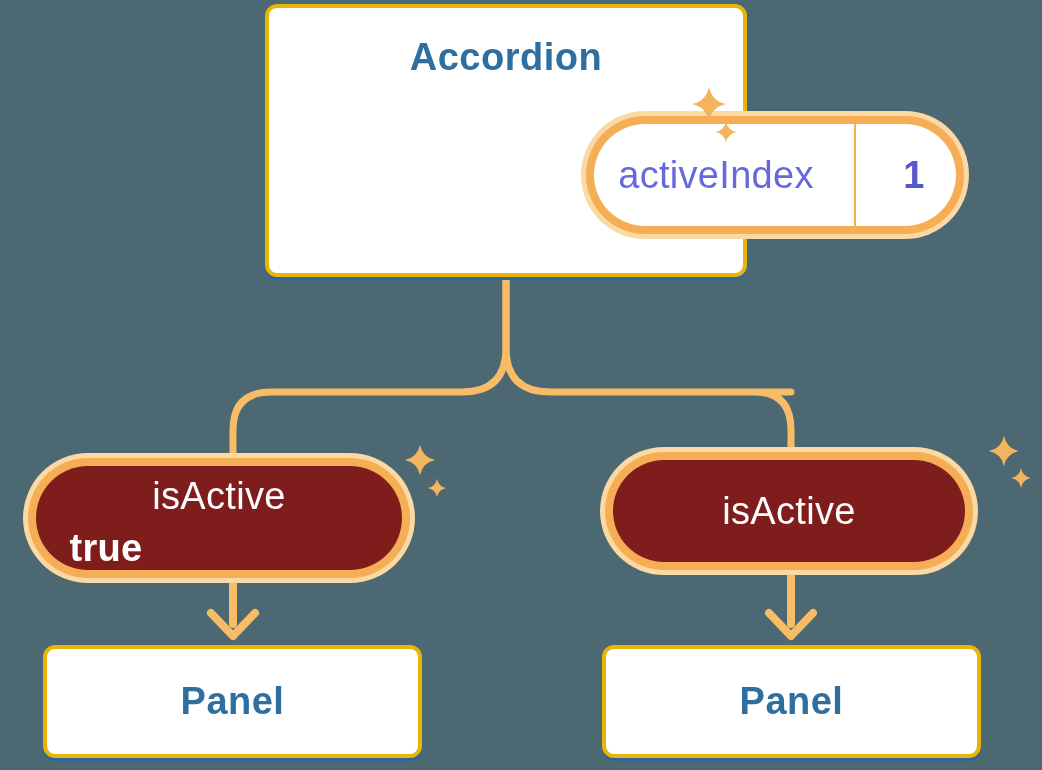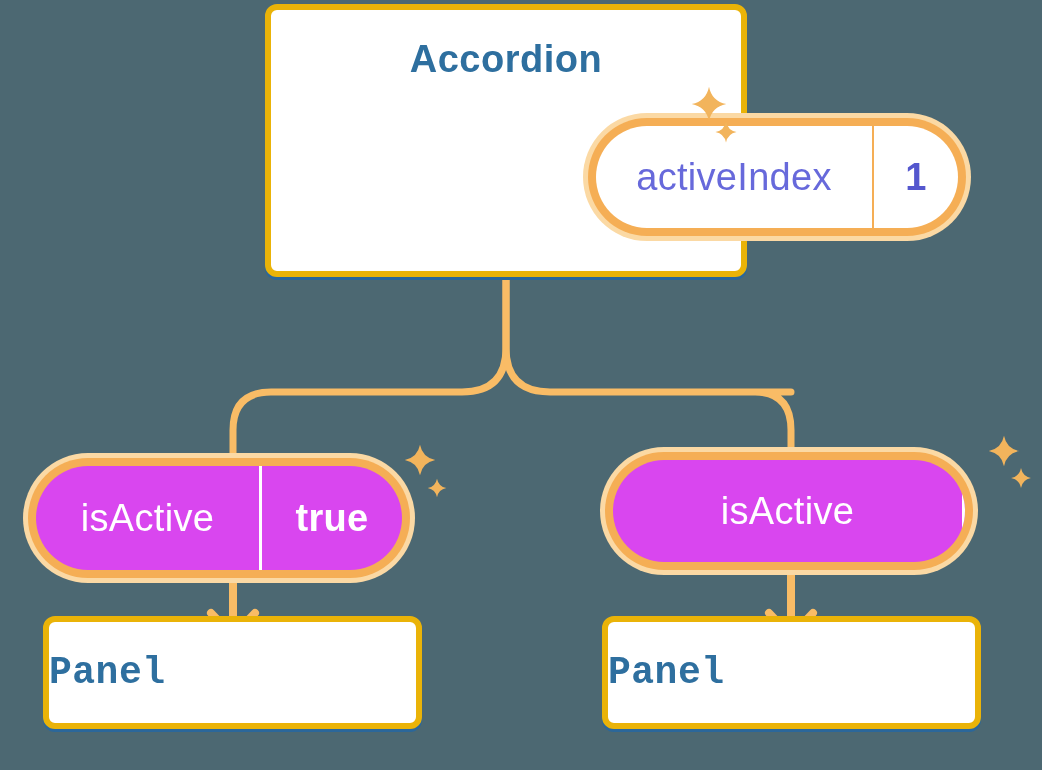--- a/index.html
+++ b/index.html
@@ -12,35 +12,35 @@
     font-family:"Liberation Sans", sans-serif;
   }
   svg.layer{position:absolute;left:0;top:0;width:1042px;height:770px;}
   .lines-layer{z-index:1;}
   .sparkle-layer{z-index:6;pointer-events:none;}
 
   
   .card{
     position:absolute;
     background:#ffffff;
-    border:6px solid #eab308;
+    border:4px solid #eab308;
     border-radius:12px;
     box-shadow:0 3px 0 #2B679A;
     z-index:2;
   }
   .accordion-card{left:265px;top:4px;width:482px;height:273px;}
   .card-title{
     position:absolute;left:0;top:28px;width:100%;
     text-align:center;
     font-size:38px;font-weight:600;letter-spacing:.5px;
     color:#2E6F9F;
   }
   .panel-card{
-    top:616px;width:379px;height:113px;
-    display:flex;align-items:center;justify-content:flex-start;font-family:Liberation Mono, monospace;
+    top:645px;width:379px;height:113px;
+    display:flex;align-items:center;justify-content:center;
   }
   .panel-card.left{left:43px;}
   .panel-card.right{left:602px;}
   .panel-label{
     font-size:38px;font-weight:600;letter-spacing:.5px;
     color:#2E6F9F;
   }
 
   
   .pill{
@@ -55,22 +55,22 @@
     border-radius:999px;
     padding:8px;
     width:100%;height:100%;
   }
   .pill-inner{
     border-radius:999px;
     width:100%;height:100%;
     display:flex;align-items:stretch;
     overflow:hidden;
   }
-  .pill-inner.white{background:#ffffff;}
-  .pill-inner.purple{background:#d946ef;}
+  .pill-inner.white{background:#ffffff;gap:16px;}
+  .pill-inner.purple{background:#7f1d1d;flex-direction:column;}
 
   .pill-section{
     display:flex;align-items:center;justify-content:center;
     font-size:38px;letter-spacing:.3px;
   }
   .pill-section.grow{flex:1;}
   .divider{width:3px;align-self:stretch;}
   .divider.orange{width:2px;background:#F5AE55;}
   .divider.white{background:#ffffff;}
 

